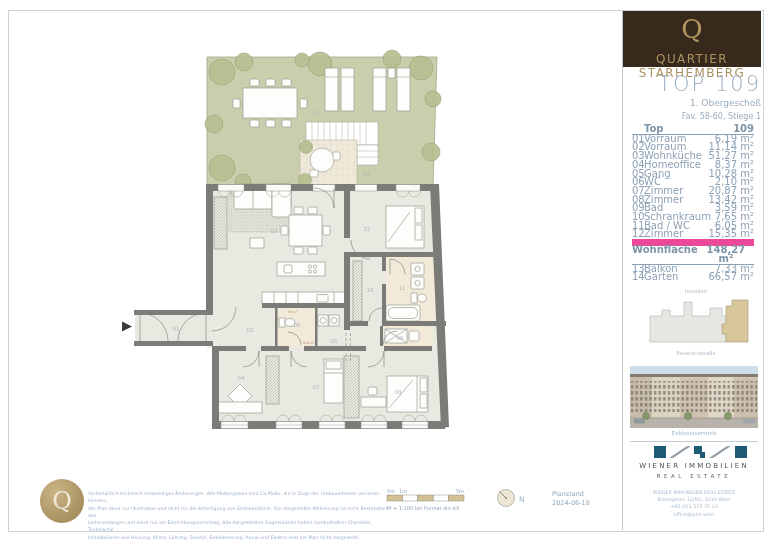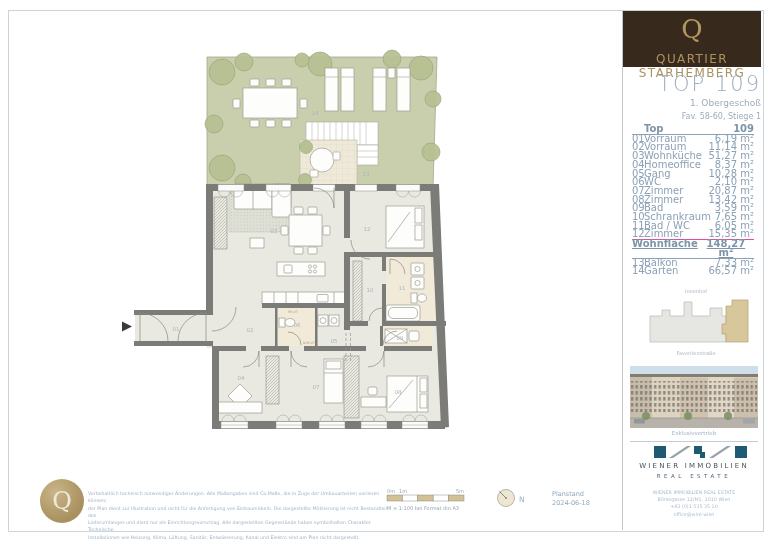--- a/index.html
+++ b/index.html
@@ -14,21 +14,21 @@
   .toptitle{left:623px;top:72px;width:138px;text-align:right;color:#9cadbd;}
   .toptitle .t1{font-size:21px;letter-spacing:2px;font-weight:200;}
   .toptitle .t2{font-size:9px;margin-top:2px;}
   .toptitle .t3{font-size:8px;margin-top:4px;}
   .rtable{left:632px;top:125px;width:122px;color:#8ca1b5;}
   .trow{display:flex;font-size:10px;line-height:8.7px;}
   .trow .no{width:12px;}
   .trow .nm{flex:1;}
   .trow .ar{text-align:center;}
   .trow.hd{font-weight:bold;border-bottom:1px solid #8ca1b5;color:#7d94a9;}
-  .trow.tot{font-weight:bold;border-top:1px solid #ec4899;border-bottom:1px solid #8ca1b5;color:#7d94a9;text-decoration:underline;}
+  .trow.tot{font-weight:bold;border-top:7px solid #ec4899;border-bottom:1px solid #8ca1b5;color:#7d94a9;}
   .kp-label{font-size:5px;color:#a9b6c2;text-align:center;width:120px;}
   .photo-caption{left:630px;top:430px;width:128px;text-align:center;font-size:5.5px;color:#9fb2c7;}
   .panel-line{left:630px;top:441px;width:128px;border-top:1px solid #c2ccd3;}
   .agency-name{left:626px;top:462px;width:136px;text-align:center;font-size:7px;letter-spacing:2.2px;color:#44515a;font-weight:500;}
   .agency-sub{left:626px;top:473px;width:136px;text-align:center;font-size:5.5px;letter-spacing:3.5px;color:#55626b;}
   .contact{left:626px;top:489px;width:136px;text-align:center;font-size:4.8px;line-height:7.2px;color:#a9bccd;}
   
   .goldq{left:40px;top:479px;width:44px;height:44px;border-radius:50%;background:radial-gradient(circle at 35% 30%,#cab587,#a8905f 70%);text-align:center;}
   .goldq span{font-family:"DejaVu Serif","Liberation Serif",serif;font-size:24px;line-height:44px;color:#efe9da;}
   .disclaimer{left:88px;top:490px;width:302px;font-size:4.7px;line-height:7.3px;color:#9fb2c7;}

